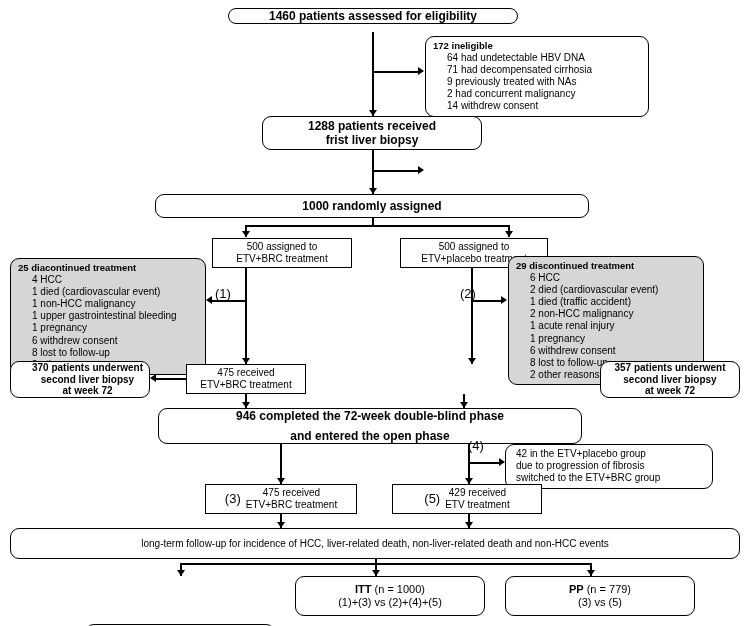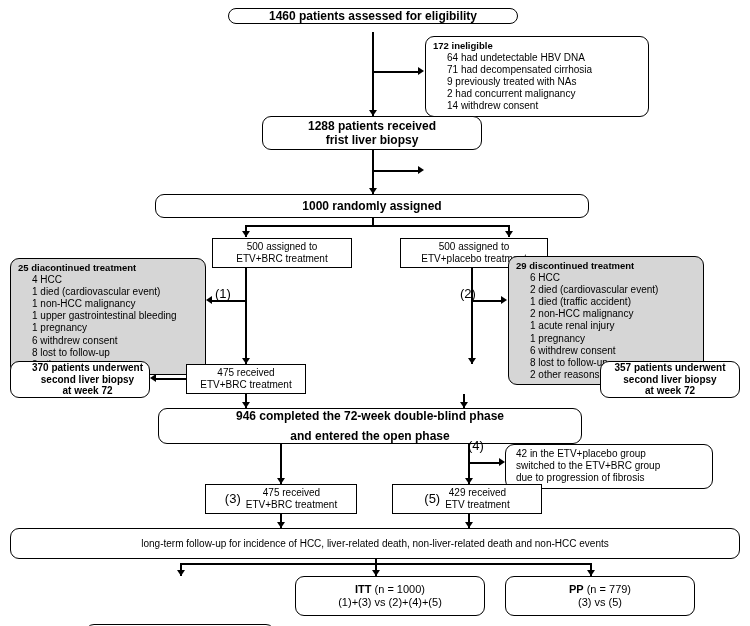--- a/index.html
+++ b/index.html
@@ -203,22 +203,22 @@
   <div class="ln vl" style="left:468px; top:444px; height:40px;"></div>
   <div class="arrow-d" style="left:465px; top:478px;"></div>
 
   <div class="ln hl" style="left:468px; top:462px; width:33px;"></div>
   <div class="arrow-r" style="left:499px; top:458px;"></div>
   <div class="tag" style="left:468px; top:438px;">(4)</div>
 
   <div class="listbox" style="left:505px; top:444px; width:208px; padding-left:10px;">
     <ul style="padding-left:0;">
       <li>42 in the ETV+placebo group</li>
+      <li>due to progression of fibrosis</li>
       <li>switched to the ETV+BRC group</li>
-      <li>due to progression of fibrosis</li>
     </ul>
   </div>
 
   <div class="node sharp" style="left:205px; top:484px; width:152px; height:30px;">
     <span class="inbox-tag">(3)</span>
     <span style="display:flex; flex-direction:column; align-items:center;">
       <span class="fs10">475 received</span>
       <span class="fs10">ETV+BRC treatment</span>
     </span>
   </div>

